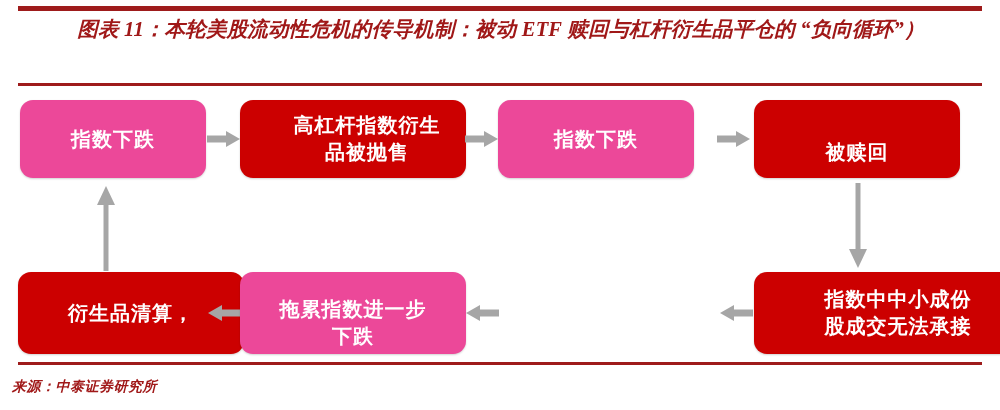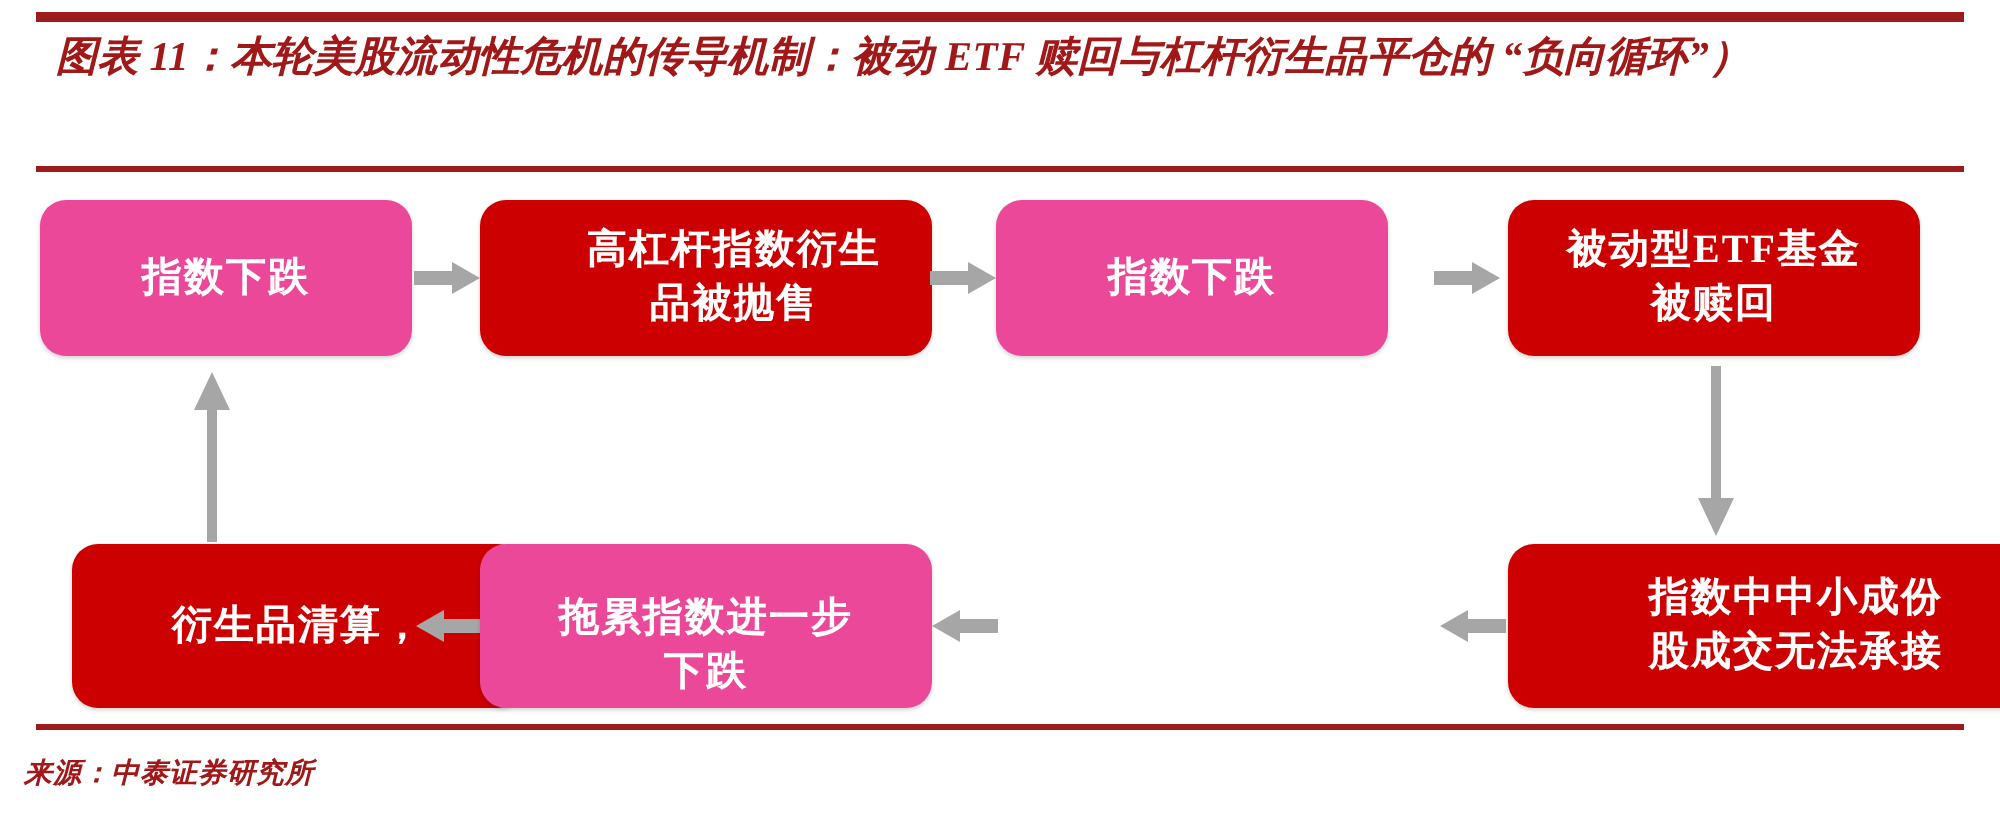--- a/index.html
+++ b/index.html
@@ -51,20 +51,21 @@
     left: 28px;
     top: 14px;
     width: 946px;
     color: #A01818;
     font-weight: bold;
     font-style: italic;
     font-size: 20.5px;
     line-height: 31px;
     letter-spacing: 0.2px;
     font-family: "Liberation Serif", "DejaVu Serif", serif;
+    text-align: center;
   }
 
   #source-note {
     position: absolute;
     left: 12px;
     top: 378px;
     color: #A01818;
     font-size: 14px;
     font-weight: bold;
     font-style: italic;
@@ -151,40 +152,40 @@
 
     <div class="arrow" style="left:716px; top:41px; width:36px; height:24px;">
       <svg width="36" height="24" viewBox="0 0 36 24">
         <path d="M1 12 H22" stroke="#A6A6A6" stroke-width="7" fill="none"></path>
         <path d="M20 4 L34 12 L20 20 Z" fill="#A6A6A6"></path>
       </svg>
     </div>
 
     <div class="node red" style="left:754px; top:14px; width:206px; height:78px;">
       <span class="label">
-        <span>被动型ETF基金</span><br>
+        <br>
         <span>被赎回</span>
       </span>
     </div>
 
     <div class="arrow" style="left:845px; top:96px; width:26px; height:90px;">
       <svg width="26" height="90" viewBox="0 0 26 90">
         <path d="M13 1 V70" stroke="#A6A6A6" stroke-width="5" fill="none"></path>
         <path d="M4 67 L13 86 L22 67 Z" fill="#A6A6A6"></path>
       </svg>
     </div>
 
     <div class="arrow" style="left:93px; top:94px; width:26px; height:92px;">
       <svg width="26" height="92" viewBox="0 0 26 92">
         <path d="M13 91 V22" stroke="#A6A6A6" stroke-width="5" fill="none"></path>
         <path d="M4 25 L13 6 L22 25 Z" fill="#A6A6A6"></path>
       </svg>
     </div>
 
-    <div class="node red" style="left:18px; top:186px; width:226px; height:82px;margin-left:18px;">
+    <div class="node red" style="left:18px; top:186px; width:226px; height:82px;">
       <span class="label">
         <span>衍生品清算，</span><br>
       </span>
     </div>
 
     <div class="arrow" style="left:206px; top:215px; width:36px; height:24px;">
       <svg width="36" height="24" viewBox="0 0 36 24">
         <path d="M35 12 H14" stroke="#A6A6A6" stroke-width="7" fill="none"></path>
         <path d="M16 4 L2 12 L16 20 Z" fill="#A6A6A6"></path>
       </svg>

